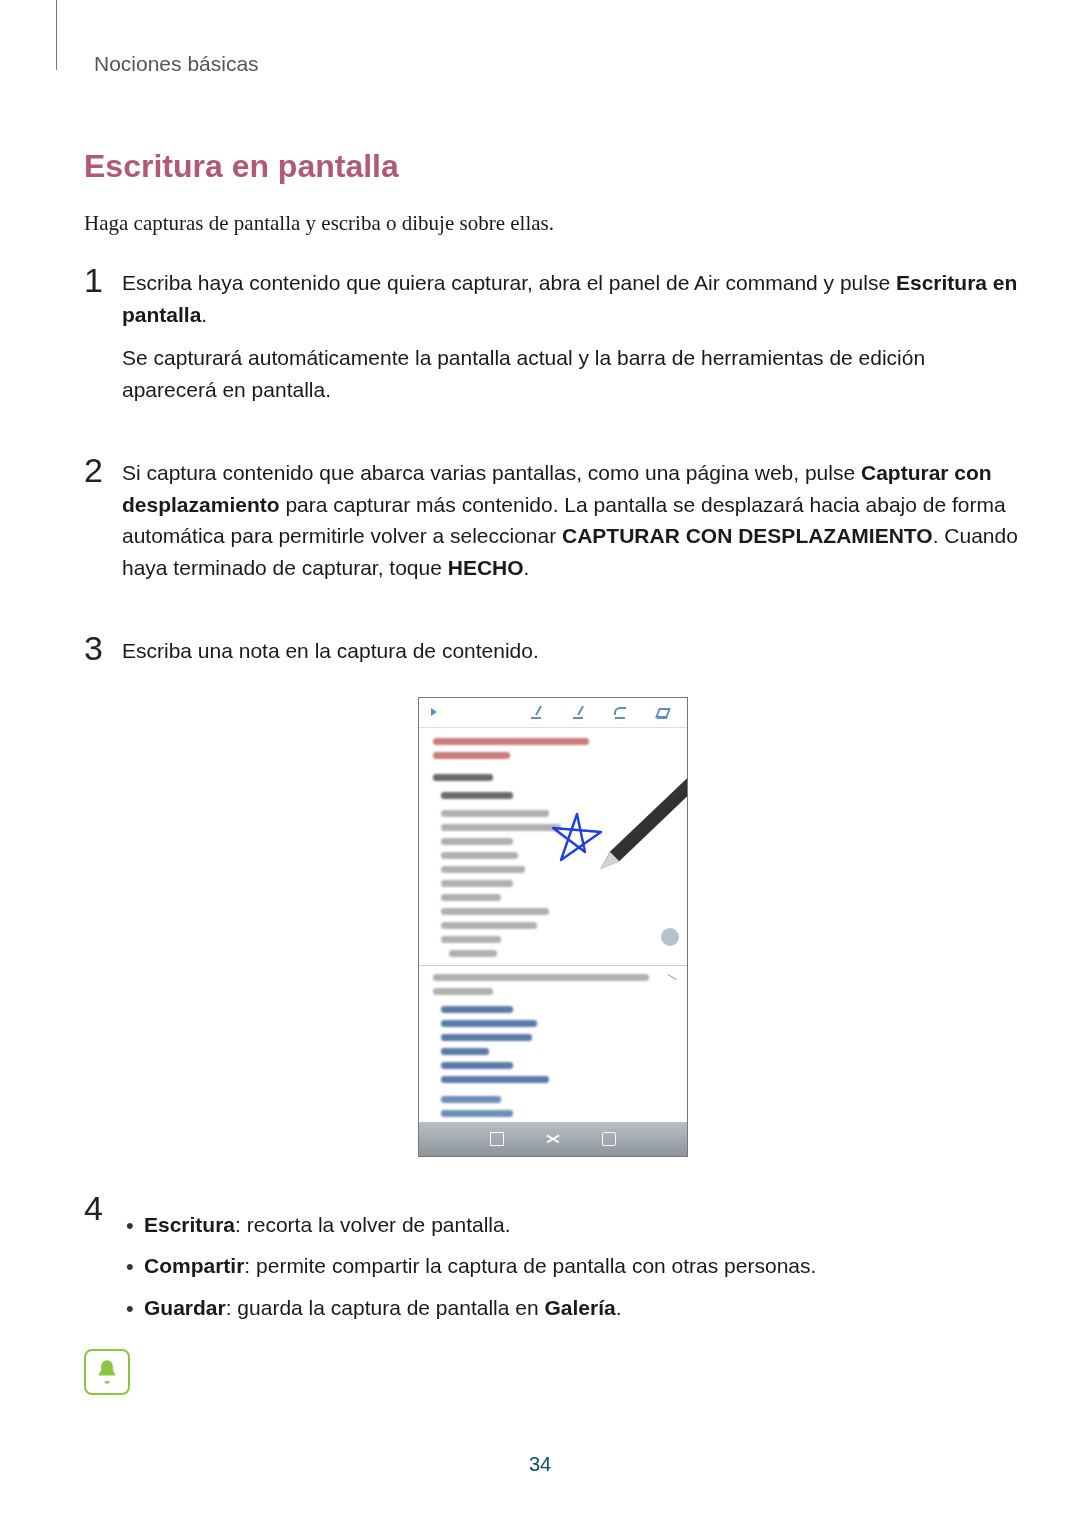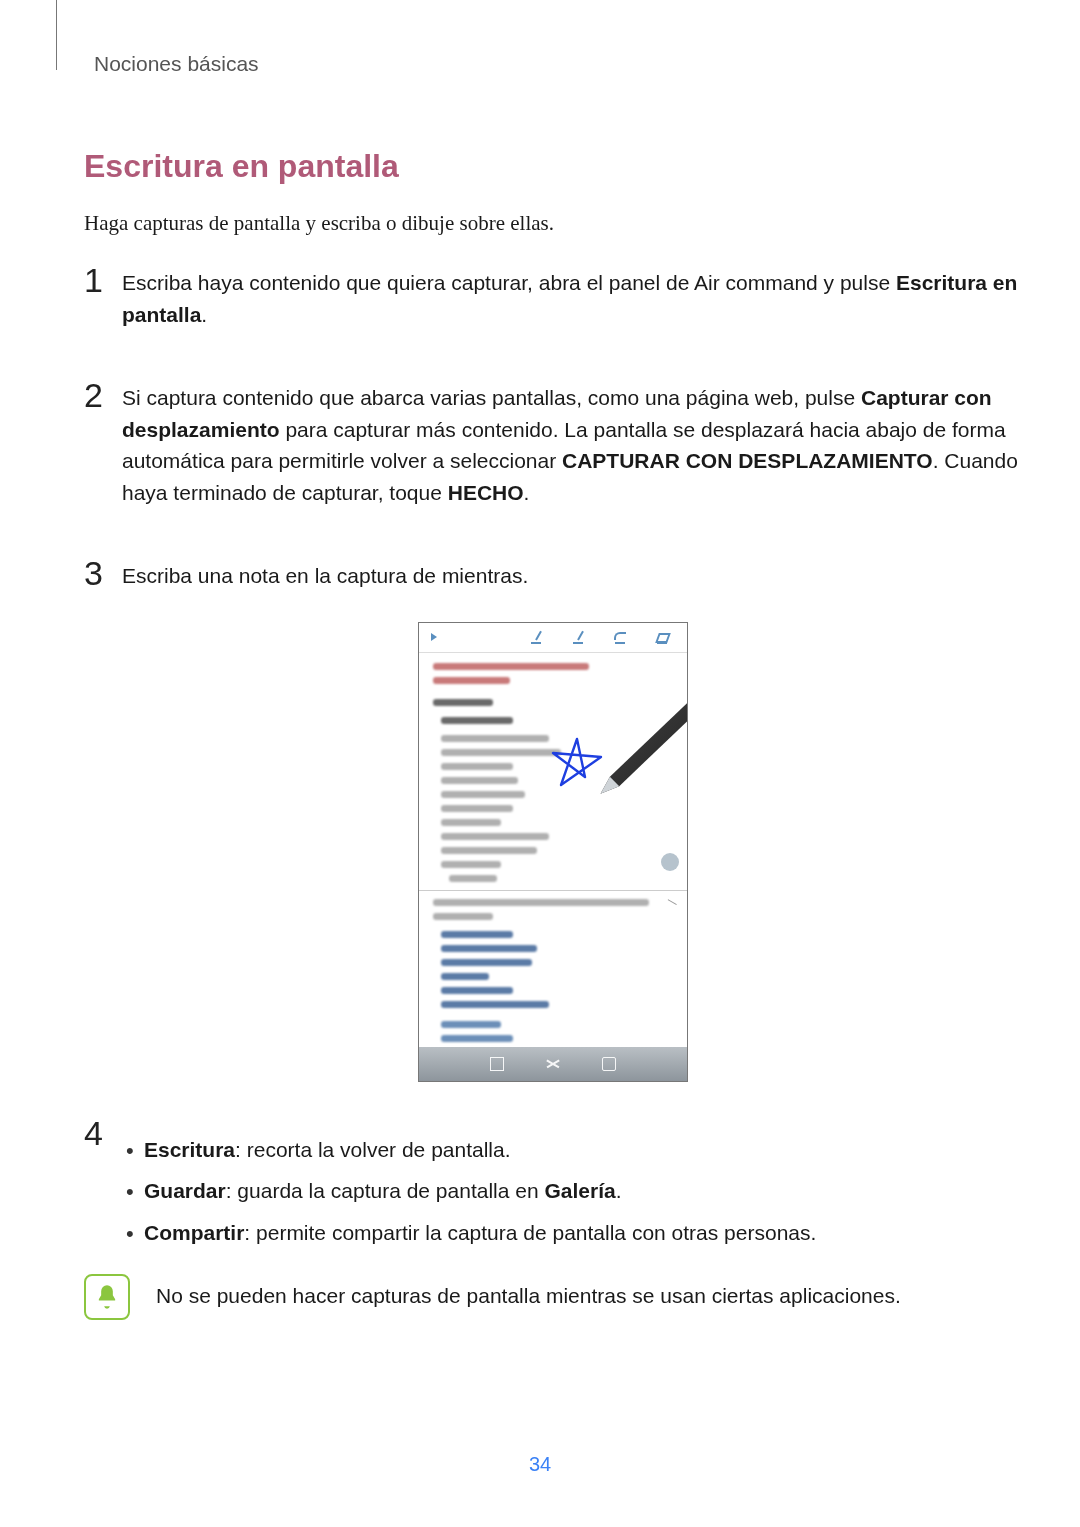--- a/index.html
+++ b/index.html
@@ -103,21 +103,21 @@
     margin-top: 2px;
   }
   .note-icon-box svg { display:block; }
   .note-text { flex: 1; padding-top: 8px; }
   .page-num {
     position: absolute;
     bottom: 48px;
     left: 0; right: 0;
     text-align: center;
     font-size: 20px;
-    color: #3b82f6;
+    color: #0c4a6e;
   }
 
   
   .mock-wrap {
     width: 100%;
     display: flex;
     justify-content: center;
     margin: 6px 0 38px 0;
   }
   .phone {
@@ -276,36 +276,37 @@
   <p class="intro">Haga capturas de pantalla y escriba o dibuje sobre ellas.</p>
 
   <div class="steps">
 
     <div class="step">
       <div class="step-num">1</div>
       <div class="step-body">
         <p>
           <span>Escriba haya contenido que quiera capturar, abra el panel de Air command y pulse </span><span class="bold">Escritura en pantalla</span><span>.</span>
         </p>
+        <p>Se capturará automáticamente la pantalla actual y la barra de herramientas de edición aparecerá en pantalla.</p>
       </div>
     </div>
 
     <div class="step">
       <div class="step-num">2</div>
       <div class="step-body">
         <p>
           <span>Si captura contenido que abarca varias pantallas, como una página web, pulse </span><span class="bold">Capturar con desplazamiento</span><span> para capturar más contenido. La pantalla se desplazará hacia abajo de forma automática para permitirle volver a seleccionar </span><span class="bold">CAPTURAR CON DESPLAZAMIENTO</span><span>. Cuando haya terminado de capturar, toque </span><span class="bold">HECHO</span><span>.</span>
         </p>
       </div>
     </div>
 
     <div class="step" style="margin-bottom:18px">
       <div class="step-num">3</div>
       <div class="step-body">
-        <p>Escriba una nota en la captura de mientras.</p>
+        <p>Escriba una nota en la captura de contenido.</p>
       </div>
     </div>
 
     <div class="mock-wrap">
       <div class="phone">
         <div class="toolbar">
           <div class="left-group">
             <div class="chevron"></div>
           </div>
           <div class="tbicon pen"></div>
@@ -374,34 +375,33 @@
     </div>
 
     <div class="step" style="margin-bottom:10px">
       <div class="step-num">4</div>
       <div class="step-body">
         <ul class="bullets">
           <li>
             <span class="bold">Escritura</span><span>: recorta la volver de pantalla.</span>
           </li>
           <li>
-            <span class="bold">Guardar</span><span>: guarda la captura de pantalla en </span><span class="bold">Galería</span><span>.</span>
+            <span class="bold">Compartir</span><span>: permite compartir la captura de pantalla con otras personas.</span>
           </li>
           <li>
-            <span class="bold">Compartir</span><span>: permite compartir la captura de pantalla con otras personas.</span>
+            <span class="bold">Guardar</span><span>: guarda la captura de pantalla en </span><span class="bold">Galería</span><span>.</span>
           </li>
         </ul>
       </div>
     </div>
 
   </div>
 
   <div class="note-row">
     <div class="note-icon-box">
       <svg width="28" height="28" viewBox="0 0 24 24">
         <path d="M12 2a5 5 0 0 0-5 5v3.5L5 14v1h14v-1l-2-3.5V7a5 5 0 0 0-5-5zm0 20a2.5 2.5 0 0 0 2.45-2h-4.9A2.5 2.5 0 0 0 12 22z" fill="#8bc63f"></path>
       </svg>
     </div>
-    <div class="note-text">No se pueden hacer capturas de pantalla mientras se usan ciertas aplicaciones.</div>
   </div>
 
   <div class="page-num">34</div>
 </div>
 
 </body></html>

